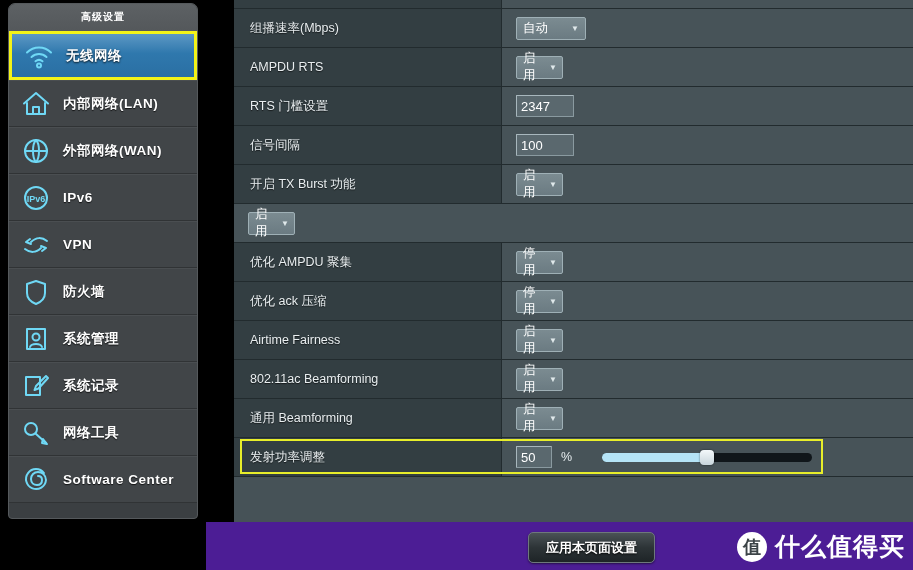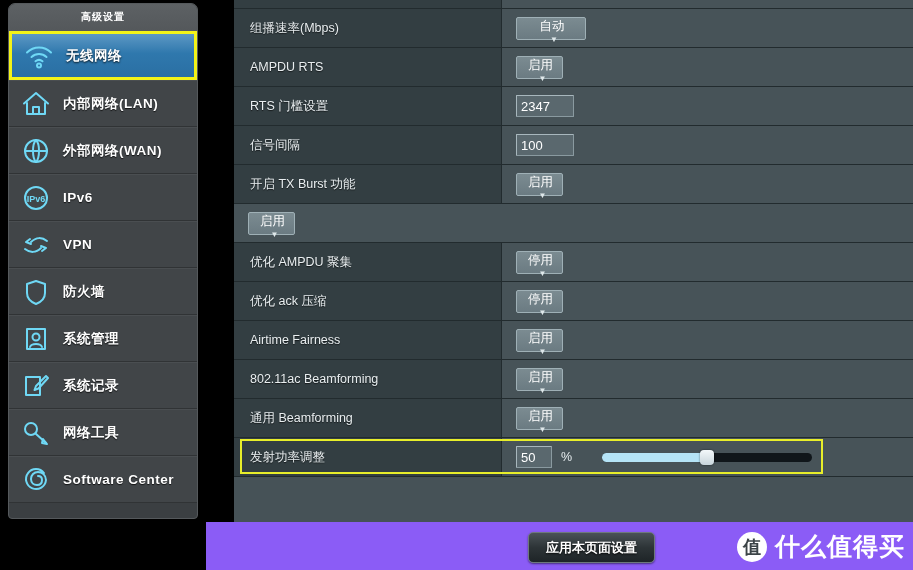--- a/index.html
+++ b/index.html
@@ -150,21 +150,20 @@
     border: 1px solid #9fb0b6;
     border-radius: 2px;
     height: 23px;
     color: #ffffff;
     font-size: 12.5px;
     display: inline-flex;
     align-items: center;
     padding: 0 4px 0 6px;
     box-sizing: border-box;
     cursor: pointer;
-    flex-direction: column;
   }
   .select .sel-text { flex: 1 1 auto; }
   .select .caret {
     width: 12px;
     text-align: center;
     font-size: 8px;
     color: #dfe8ea;
     margin-left: 4px;
   }
   .select.wide { width: 70px; }
@@ -229,21 +228,21 @@
     cursor: pointer;
   }
 
   
   #footer {
     position: absolute;
     left: 206px;
     top: 522px;
     width: 707px;
     height: 48px;
-    background: #8b5cf6;
+    background: #4c1d95;
   }
   #apply-btn {
     position: absolute;
     left: 322px;
     top: 10px;
     padding: 0 17px;
     height: 29px;
     line-height: 29px;
     background: linear-gradient(to bottom, #4a5256 0%, #2d3437 50%, #1e2427 100%);
     border: 1px solid #6e787c;

